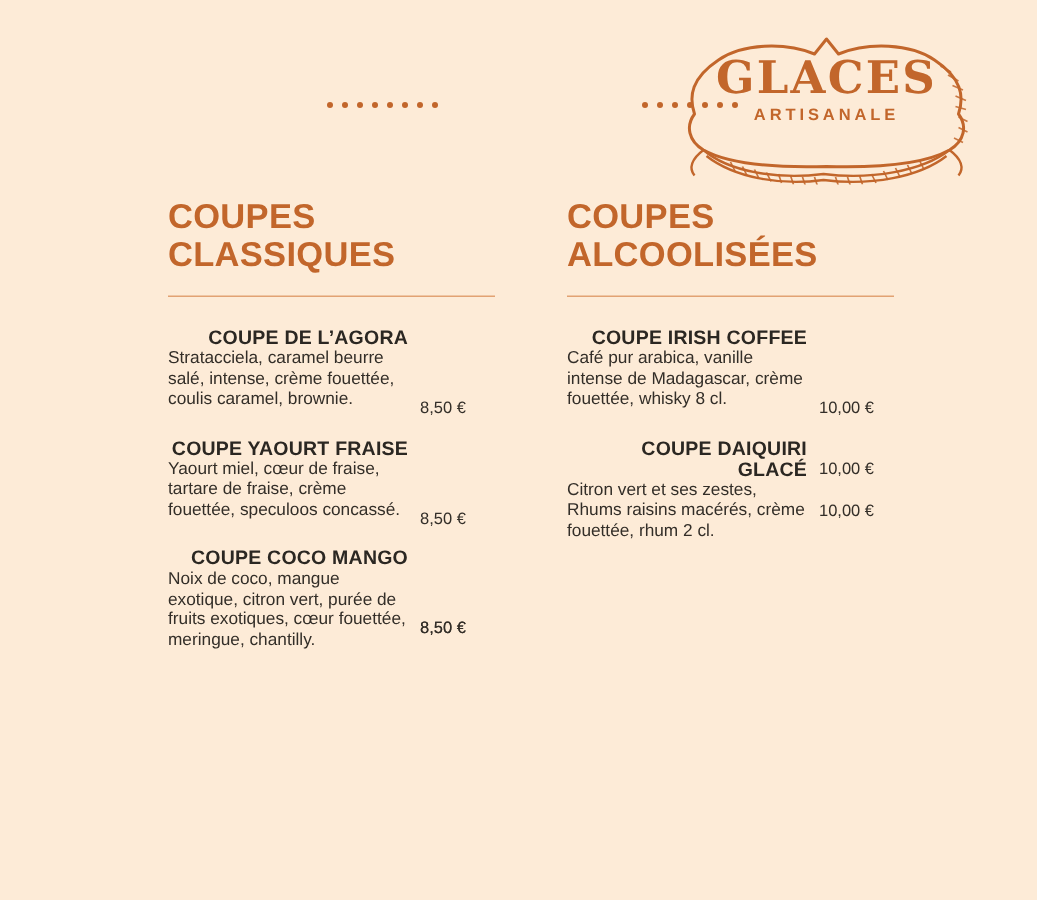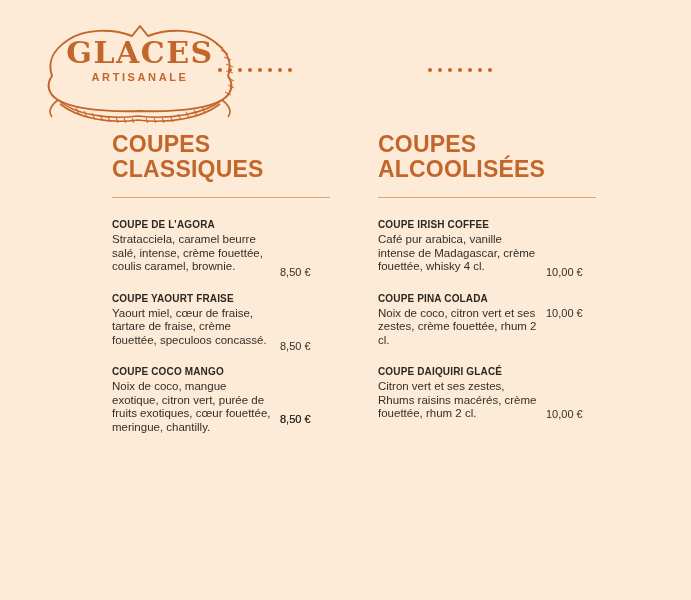--- a/index.html
+++ b/index.html
@@ -19,21 +19,21 @@
 
   
   .logo-block {
     position: absolute;
     left: 0;
     top: 18px;
     width: 691px;
     height: 105px;
     display: flex;
     align-items: center;
-    justify-content: flex-start;
+    justify-content: flex-end;
   }
   .logo-svg-wrap {
     width: 280px;
     height: 105px;
     position: relative;
   }
   .logo-svg-wrap svg {
     position: absolute;
     left: 0;
     top: 0;
@@ -117,26 +117,27 @@
   .item {
     position: relative;
     margin-bottom: 18px;
   }
   .item-body {
     width: 160px;
   }
   .item-name {
     font-family: "Liberation Sans", sans-serif;
     font-weight: bold;
-    font-size: 10px;
+    font-size: 13px;
     line-height: 14px;
     letter-spacing: 0.15px;
     color: #2B2722;
     margin: 0 0 1px 0;
     text-transform: uppercase;
+    text-align: right;
   }
   .item-desc {
     font-family: "Liberation Sans", sans-serif;
     font-weight: normal;
     font-size: 11.5px;
     line-height: 13.5px;
     color: #332E28;
     margin: 0;
   }
   .item-price {
@@ -273,29 +274,25 @@
   <section class="menu-col right">
     <h2 class="col-title">
       <span>COUPES</span><br>
       <span>ALCOOLISÉES</span>
     </h2>
     <div class="col-rule"></div>
     <div class="col-items">
         <div class="item">
           <div class="item-body">
             <p class="item-name">COUPE IRISH COFFEE</p>
-            <p class="item-desc">Café pur arabica, vanille intense de Madagascar, crème fouettée, whisky 4 cl.</p>
+            <p class="item-desc">Café pur arabica, vanille intense de Madagascar, crème fouettée, whisky 8 cl.</p>
           </div>
           <div class="item-price price-l0">10,00 €</div>
         </div>
         <div class="item">
-          <div class="item-body">
-            <p class="item-name">COUPE PINA COLADA</p>
-            <p class="item-desc">Noix de coco, citron vert et ses zestes, crème fouettée, rhum 2 cl.</p>
-          </div>
           <div class="item-price price-l1">10,00 €</div>
         </div>
         <div class="item">
           <div class="item-body">
             <p class="item-name">COUPE DAIQUIRI GLACÉ</p>
             <p class="item-desc">Citron vert et ses zestes, Rhums raisins macérés, crème fouettée, rhum 2 cl.</p>
           </div>
           <div class="item-price price-l3">10,00 €</div>
         </div>
       </div>

